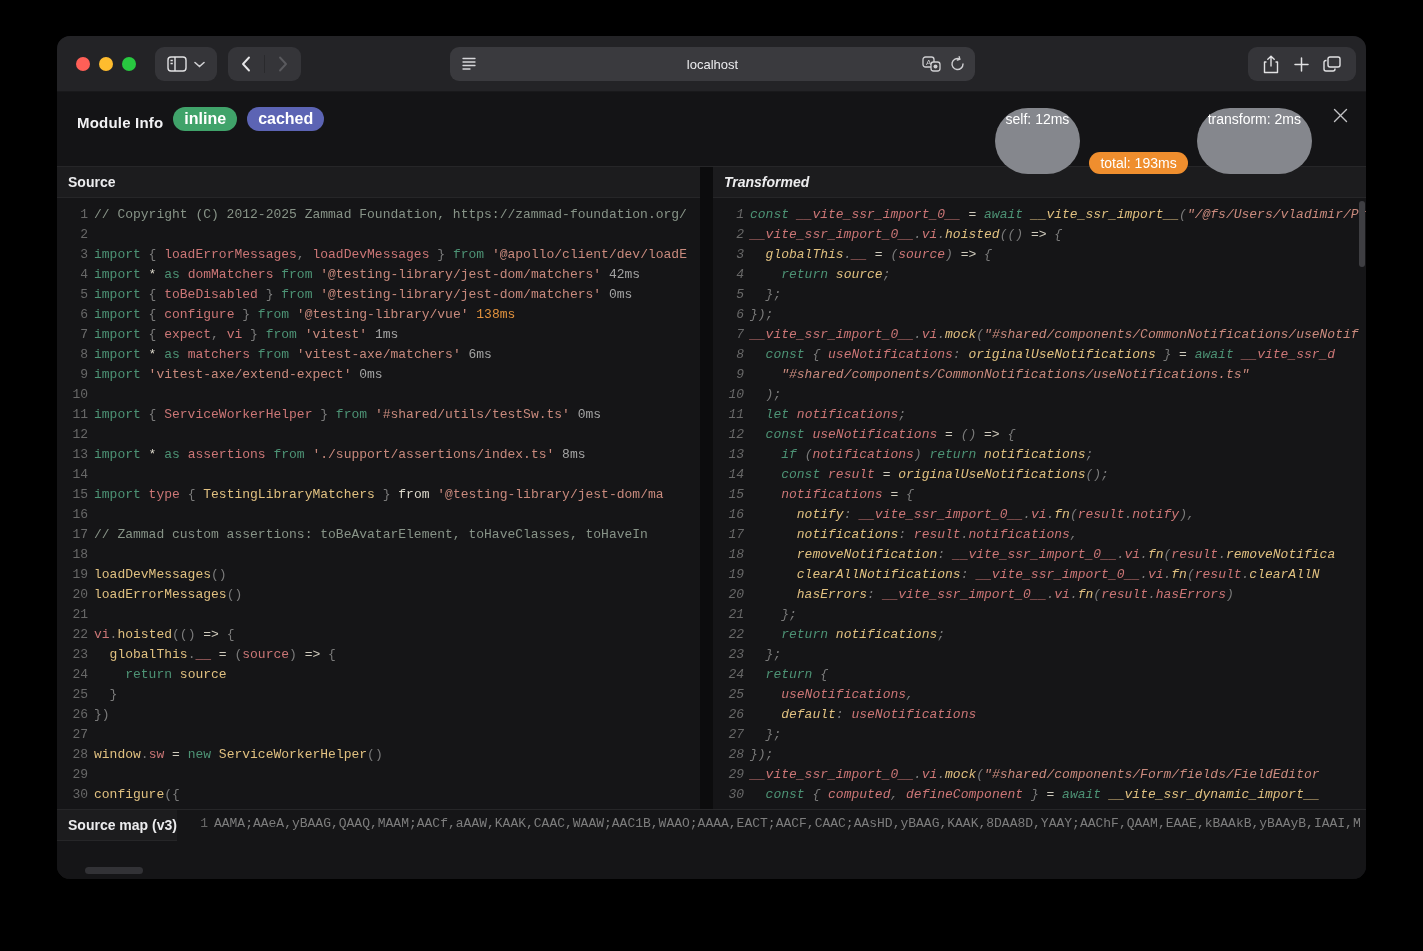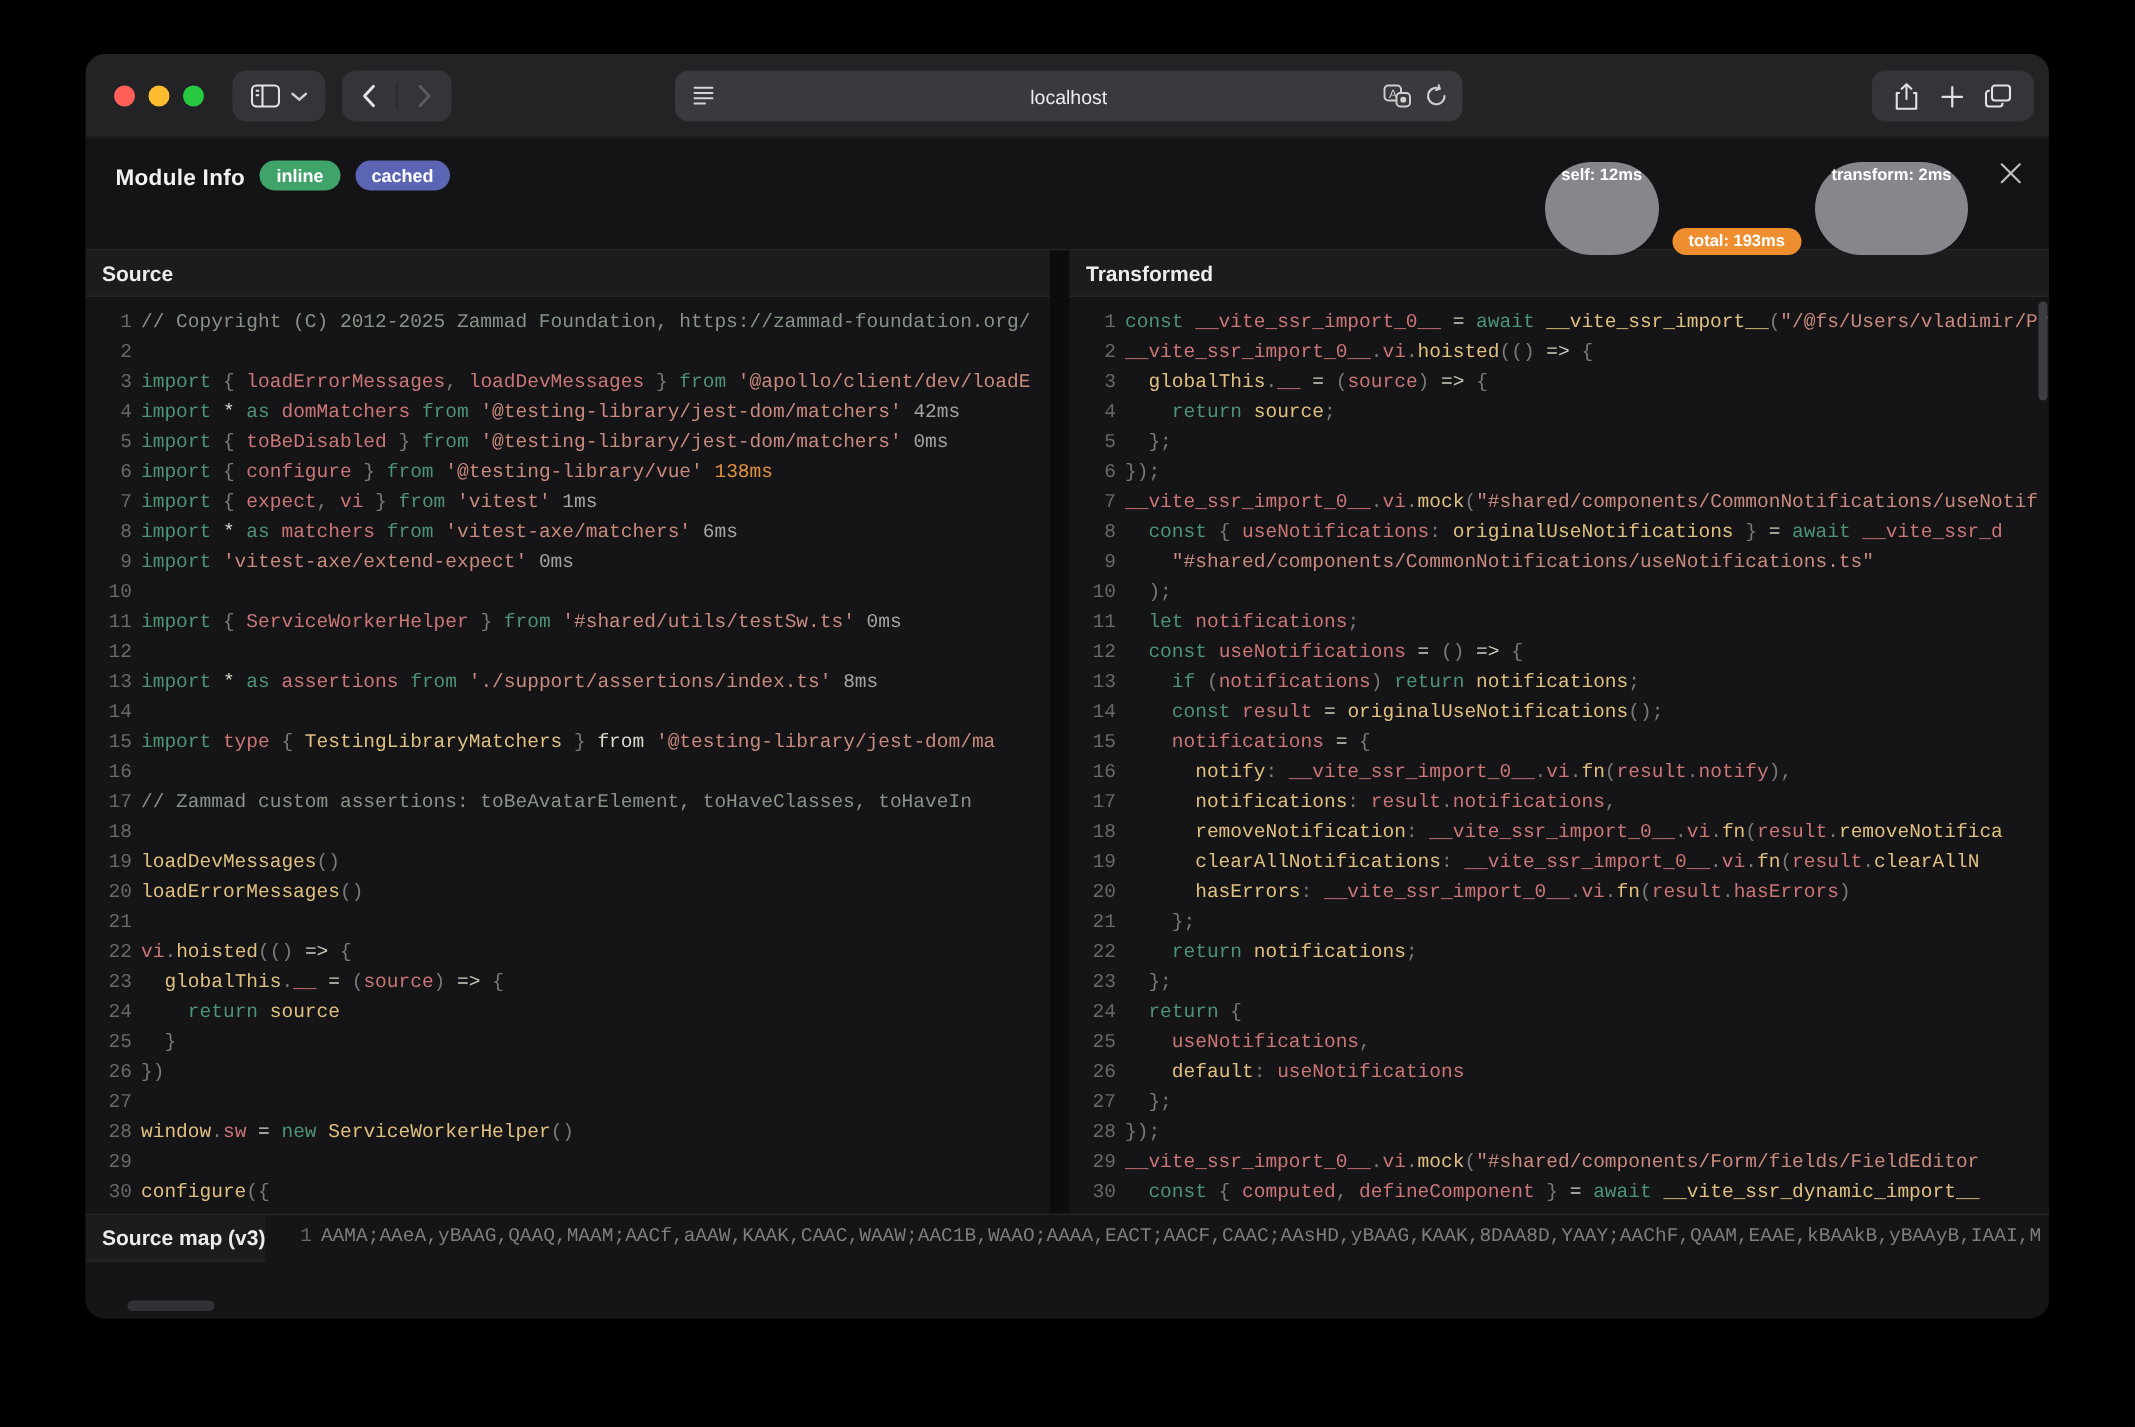--- a/index.html
+++ b/index.html
@@ -21,33 +21,33 @@
   .url-right{position:absolute;right:10px;top:9px;display:flex;gap:9px;align-items:center;}
   .url-text{color:#ececef;font-size:13px;}
   .pill-actions{right:10px;width:108px;display:flex;justify-content:space-evenly;align-items:center;}
   .icon{display:inline-flex;align-items:center;justify-content:center;}
 
   
   .page{position:absolute;top:56px;left:0;right:0;bottom:0;background:#141416;display:flex;flex-direction:column;}
   .mod-header{height:74px;flex:none;position:relative;padding:15px 20px 0;}
   .mod-title-row{display:flex;align-items:flex-end;}
   .mod-title{font-size:15px;font-weight:bold;color:#f2f2f4;letter-spacing:.2px;}
-  .badge{margin-left:10px;padding:3px 11px;border-radius:999px;font-size:12px;font-weight:bold;color:#fff;}
+  .badge{margin-left:10px;padding:3px 11px;border-radius:999px;font-size:16px;font-weight:bold;color:#fff;}
   .badge.b0{background:#40a36a}
   .badge.b1{background:#5c64b4}
   .timings{position:absolute;right:54px;top:16px;display:flex;gap:9px;}
-  .timing{padding:3px 11px;border-radius:999px;font-size:11px;font-weight:bold;color:#fff;background:#85878d;}
+  .timing{padding:3px 11px;border-radius:999px;font-size:14px;font-weight:normal;color:#fff;background:#85878d;}
   .timing.orange{background:#ef8e2e;margin-top:44px;}
   .close-btn{position:absolute;right:14px;top:11px;width:24px;height:24px;display:flex;align-items:center;justify-content:center;cursor:pointer;}
   .mod-path{margin-top:8px;font-family:"Liberation Mono","DejaVu Sans Mono",monospace;font-size:13px;color:#9a9aa0;}
 
   .panels{flex:none;height:644px;display:flex;border-top:1px solid #262628;border-bottom:1px solid #262628;}
   .panel{display:flex;flex-direction:column;min-width:0;}
   .panel.source{width:643px;flex:none;}
-  .panel.transformed{flex:1;}
+  .panel.transformed{flex:1;font-style:italic;}
   .divider{width:13px;background:#0c0c0d;flex:none;}
   .panel-head{height:31px;line-height:31px;flex:none;padding-left:11px;font-weight:bold;font-size:14px;color:#ececee;background:#1c1c1e;border-bottom:1px solid #262628;}
   .panel-code{flex:1;overflow:hidden;padding-top:7px;background:#151517;position:relative;}
 
   .code-line{display:flex;height:20px;line-height:20px;font-family:"Liberation Mono","DejaVu Sans Mono",monospace;font-size:13px;white-space:pre;overflow:hidden;}
   .ln{flex:0 0 31px;text-align:right;margin-right:6px;color:#686868;}
   .tk-k{color:#4d9375}
   .tk-v{color:#cb7676}
   .tk-f{color:#e0c080}
   .tk-s{color:#c98a7d}

